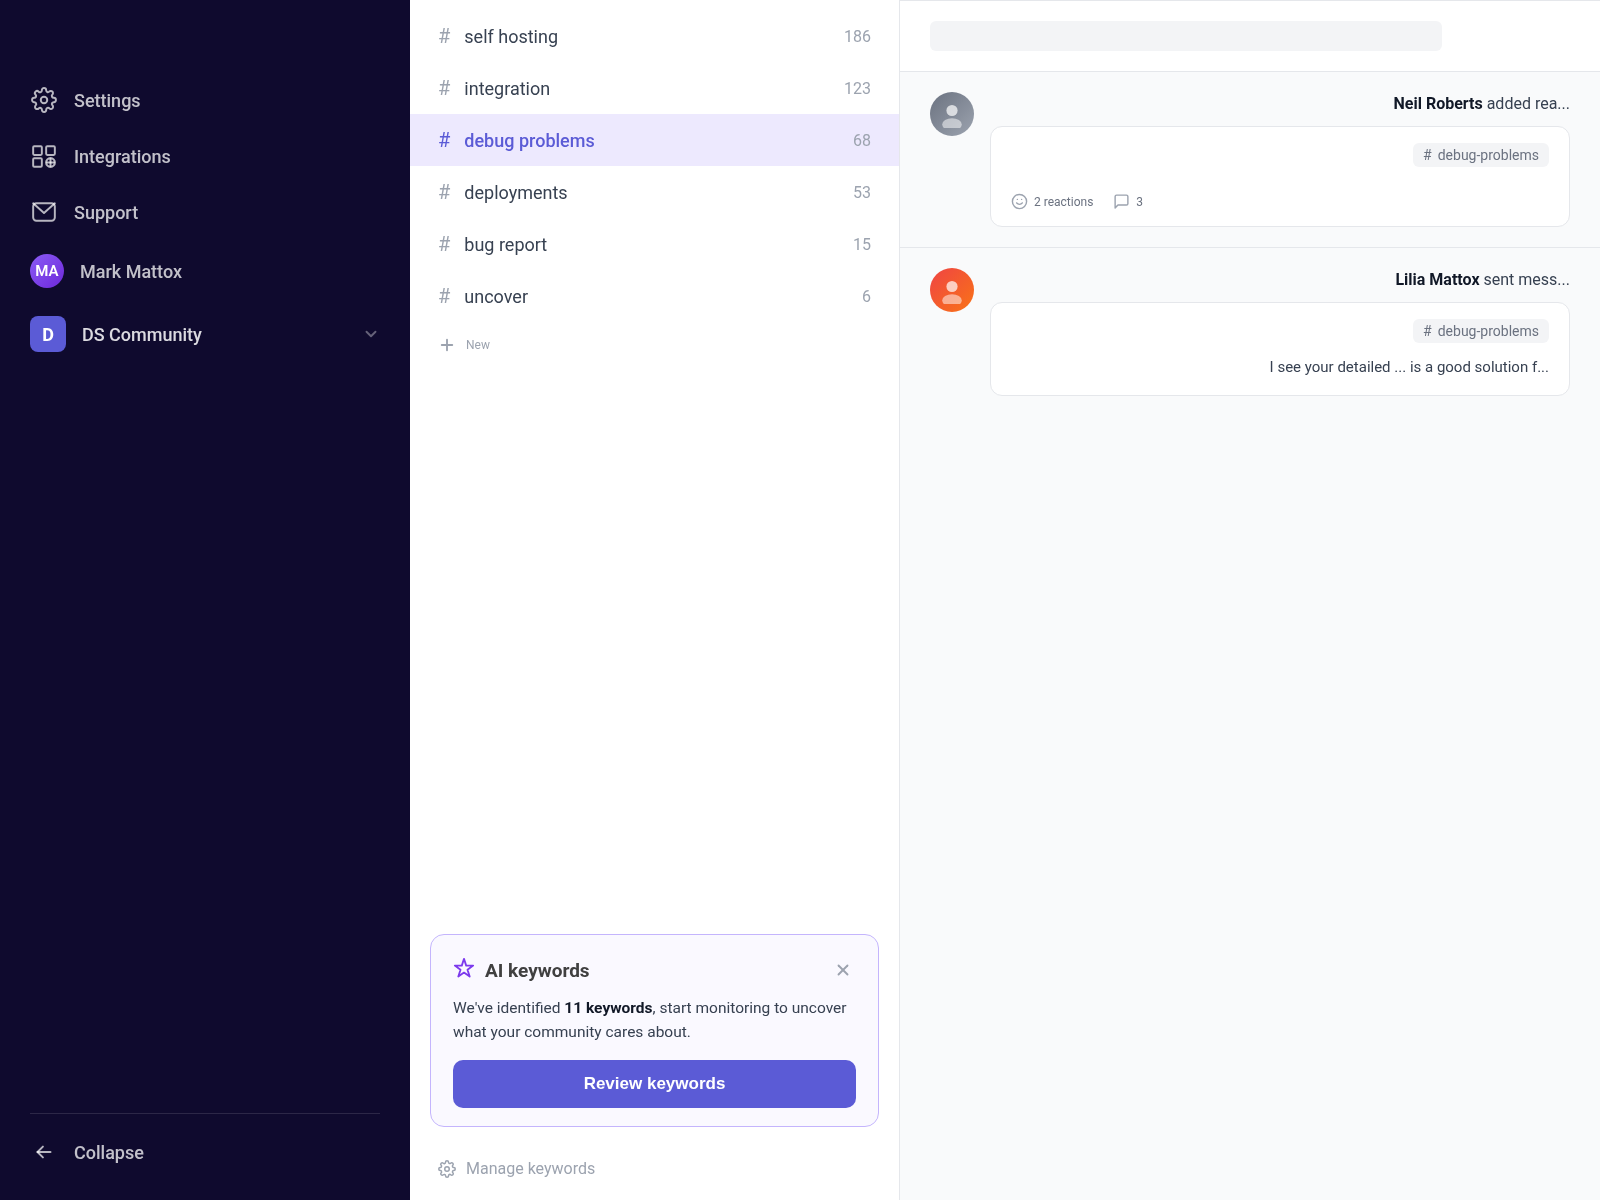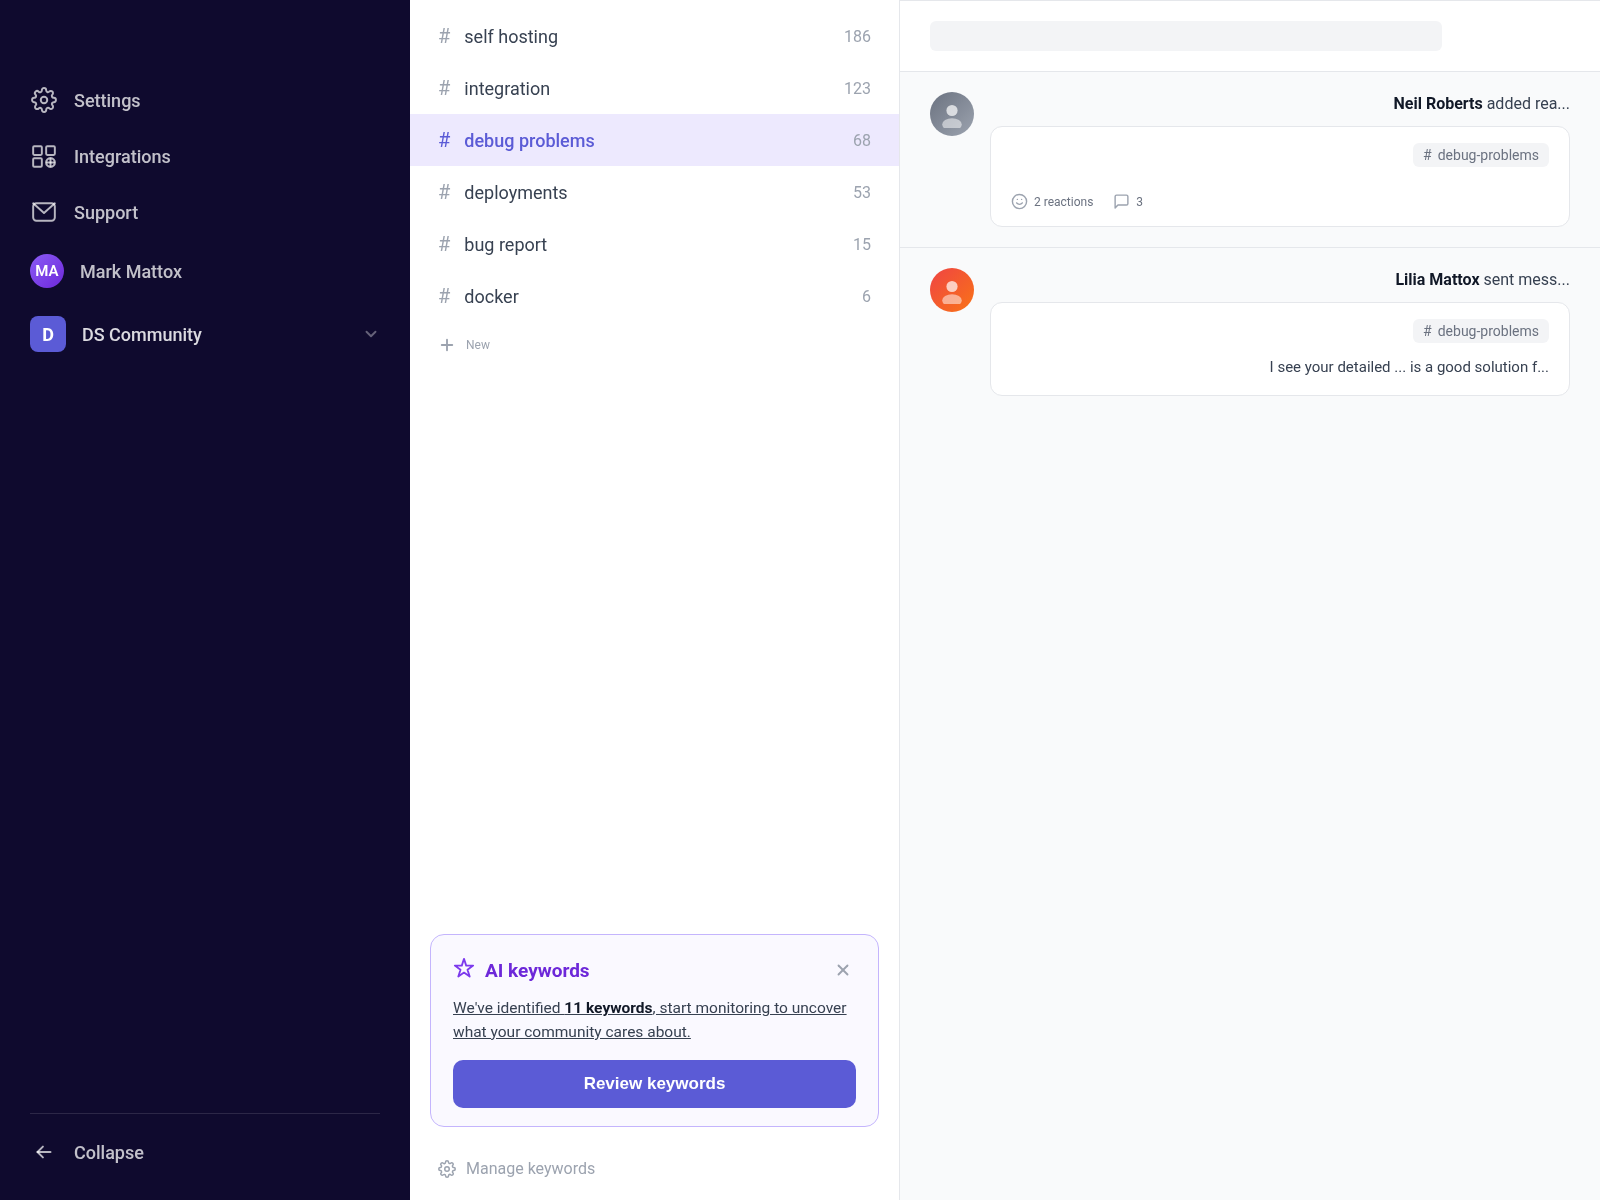--- a/index.html
+++ b/index.html
@@ -184,21 +184,21 @@
       justify-content: space-between;
       margin-bottom: 12px;
     }
 
     .ai-card-title {
       display: flex;
       align-items: center;
       gap: 10px;
       font-size: 19px;
       font-weight: 700;
-      color: #6d28d9;
+      color: #404040;
     }
 
     .ai-sparkle {
       color: #7c3aed;
     }
 
     .ai-close-btn {
       color: #9ca3af;
       cursor: pointer;
       font-size: 18px;
@@ -209,21 +209,20 @@
       justify-content: center;
       width: 26px;
       height: 26px;
     }
 
     .ai-card-text {
       font-size: 15.5px;
       color: #374151;
       line-height: 1.55;
       margin-bottom: 16px;
-      text-decoration: underline;
     }
     .ai-card-text strong {
       font-weight: 700;
       color: #111827;
     }
 
     .review-btn {
       width: 100%;
       padding: 14px;
       background: #5b5bd6;
@@ -486,21 +485,21 @@
     </div>
 
     <div class="channel-item">
       <span class="channel-hash">#</span>
       <span class="channel-name">bug report</span>
       <span class="channel-count">15</span>
     </div>
 
     <div class="channel-item">
       <span class="channel-hash">#</span>
-      <span class="channel-name">docker</span>
+      <span class="channel-name">uncover</span>
       <span class="channel-count">6</span>
     </div>
 
     <div class="new-channel-btn">
       <svg width="18" height="18" viewBox="0 0 24 24" fill="none" stroke="#9ca3af" stroke-width="2.5" stroke-linecap="round">
         <line x1="12" y1="5" x2="12" y2="19"></line>
         <line x1="5" y1="12" x2="19" y2="12"></line>
       </svg>
       <span>New</span>
     </div>

